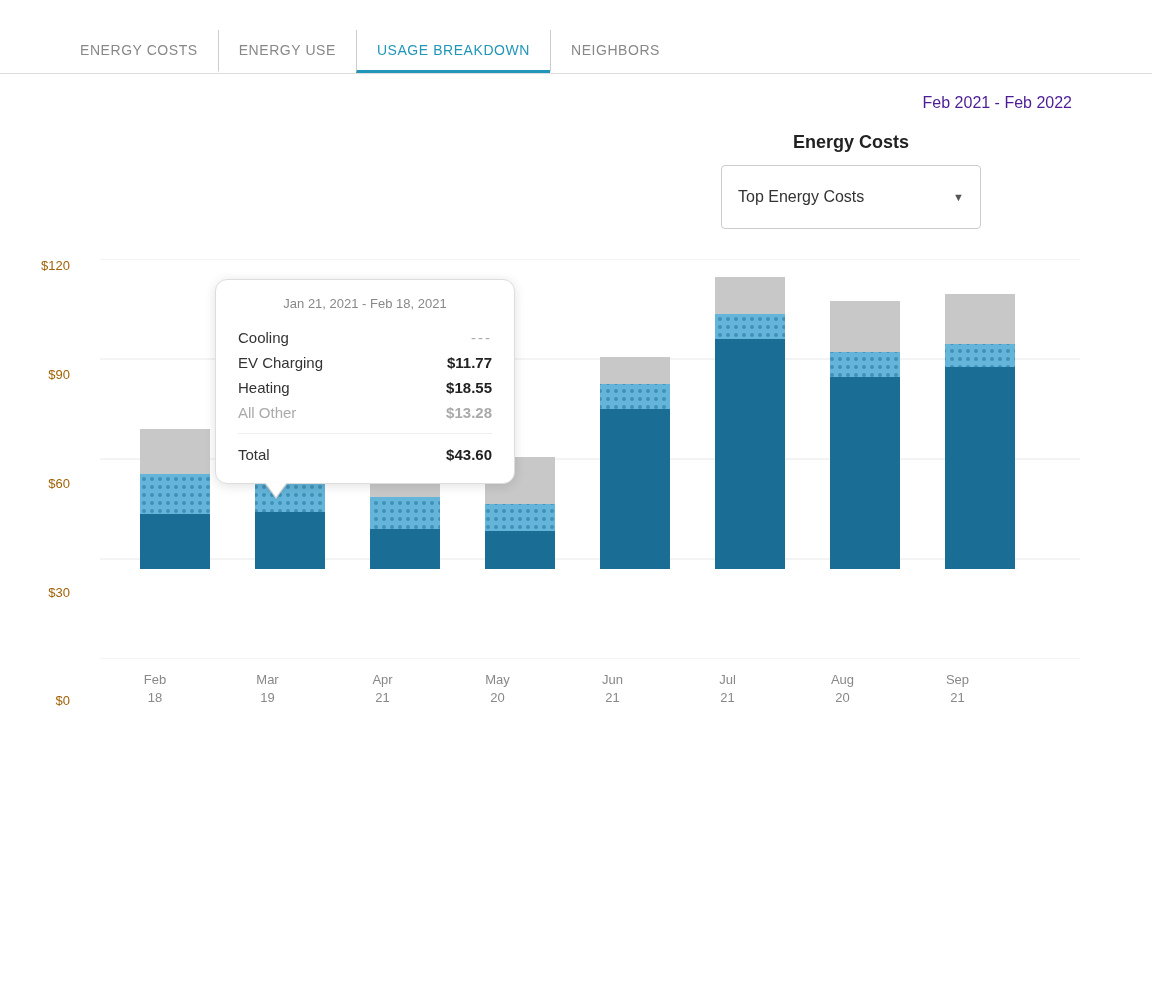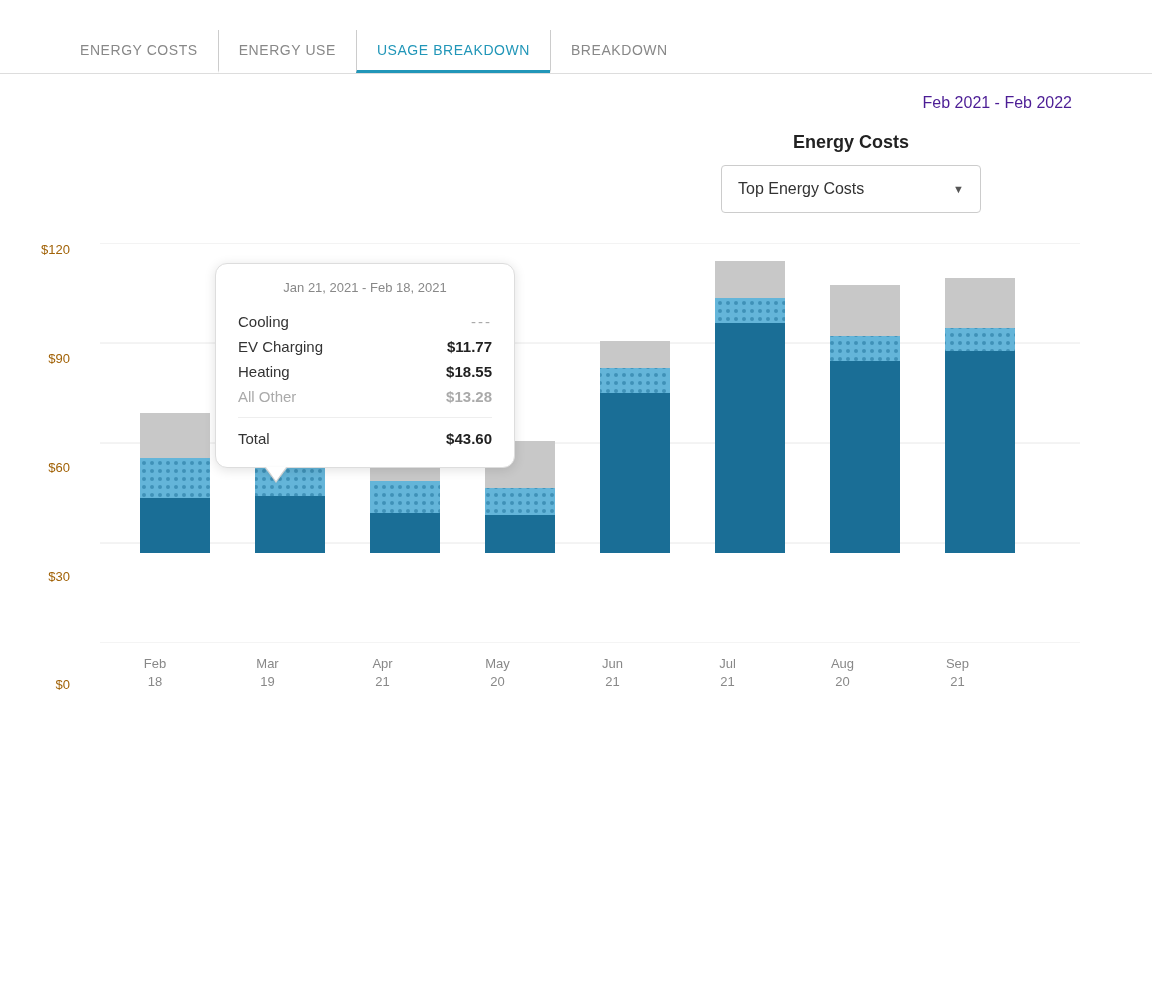--- a/index.html
+++ b/index.html
@@ -63,21 +63,21 @@
       justify-content: center;
       margin-left: 550px;
       margin-bottom: 30px;
     }
     .dropdown-btn {
       display: flex;
       align-items: center;
       justify-content: space-between;
       border: 1px solid #ccc;
       border-radius: 4px;
-      padding: 14px 16px;
+      padding: 22px 16px;
       font-size: 16px;
       color: #333;
       background: #fff;
       cursor: pointer;
       width: 260px;
       gap: 12px;
     }
     .dropdown-arrow {
       font-size: 11px;
       color: #555;
@@ -180,21 +180,21 @@
       line-height: 1.4;
     }
   </style>
 </head>
 <body>
 
 <div class="tabs-container">
   <div class="tab-item">ENERGY COSTS</div>
   <div class="tab-item">ENERGY USE</div>
   <div class="tab-item active">USAGE BREAKDOWN</div>
-  <div class="tab-item">BREAKDOWN</div>
+  <div class="tab-item">NEIGHBORS</div>
 </div>
 
 <div class="date-range">Feb 2021 - Feb 2022</div>
 
 <div class="energy-costs-header">Energy Costs</div>
 
 <div class="dropdown-container">
   <button class="dropdown-btn">
     <span>Top Energy Costs</span>
     <span class="dropdown-arrow">▼</span>

